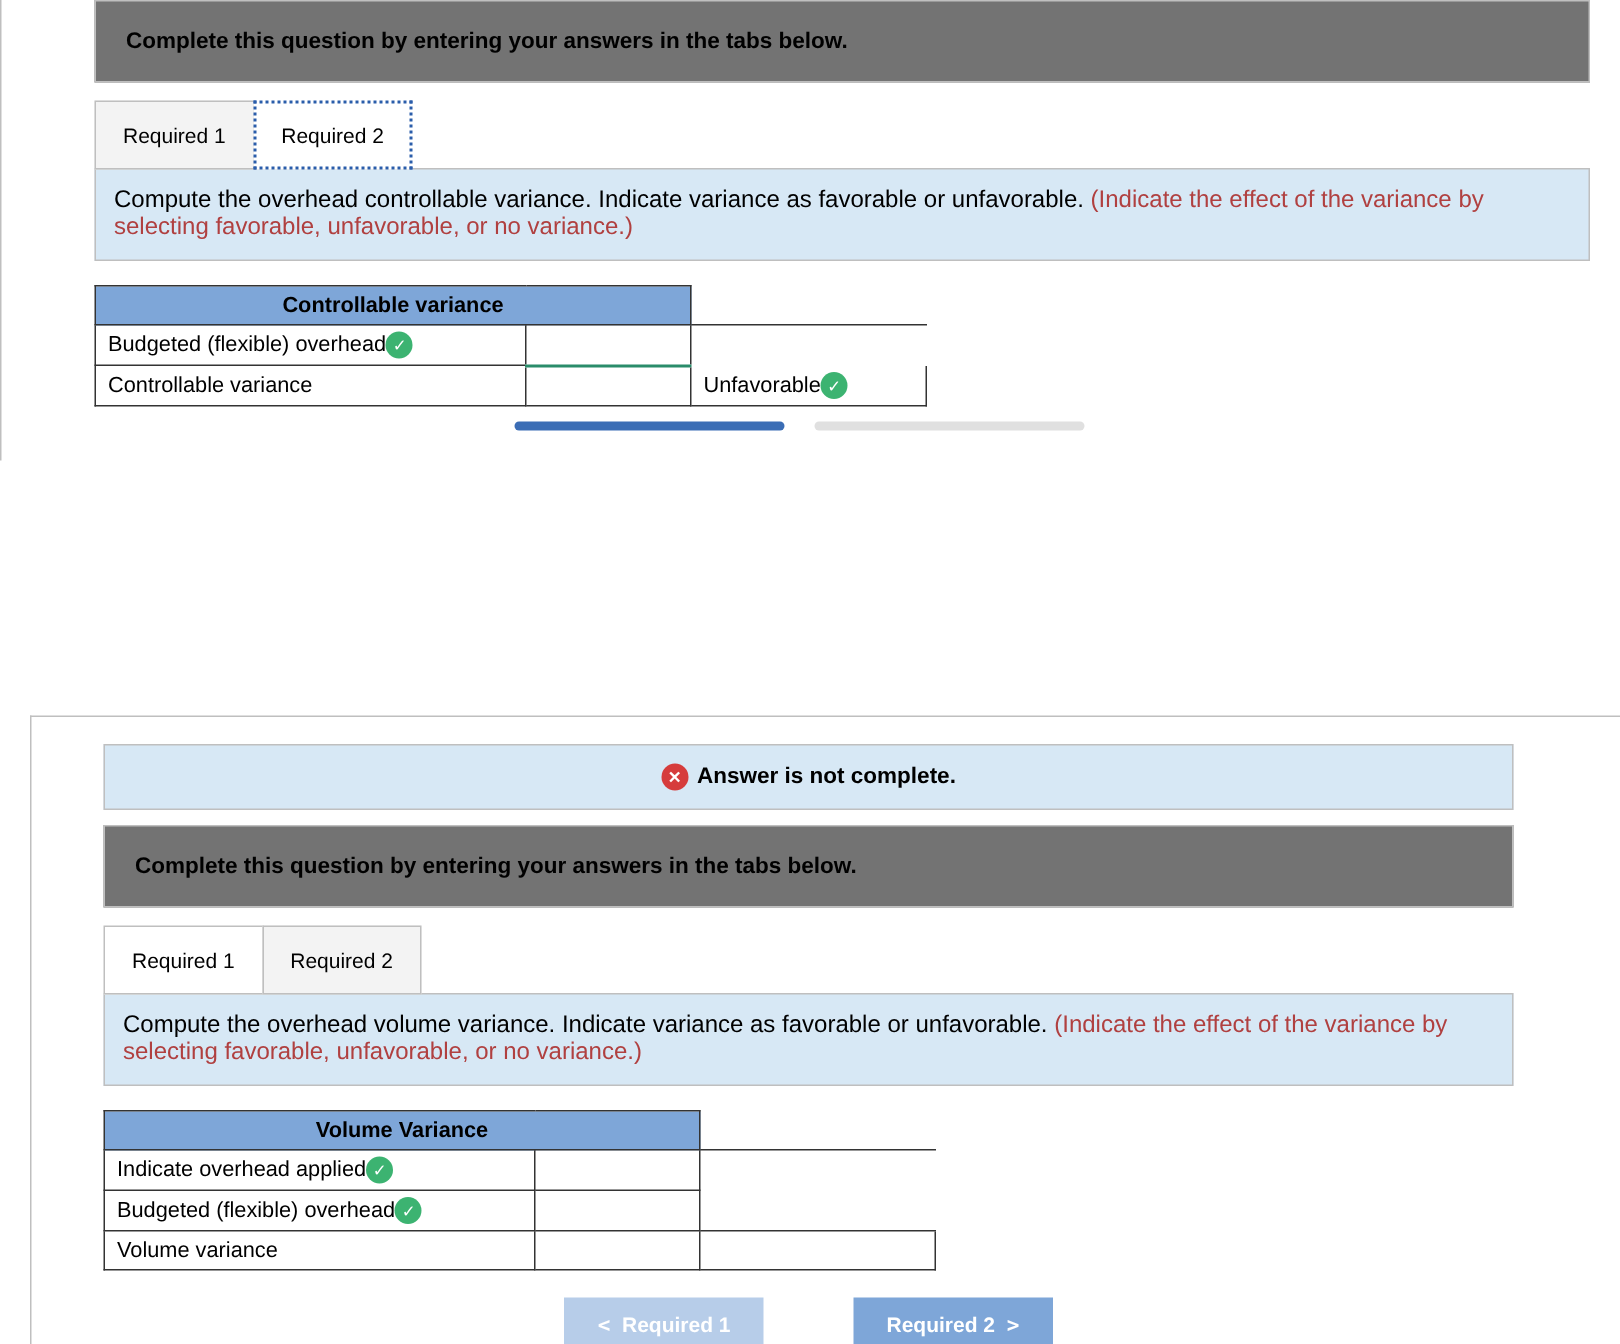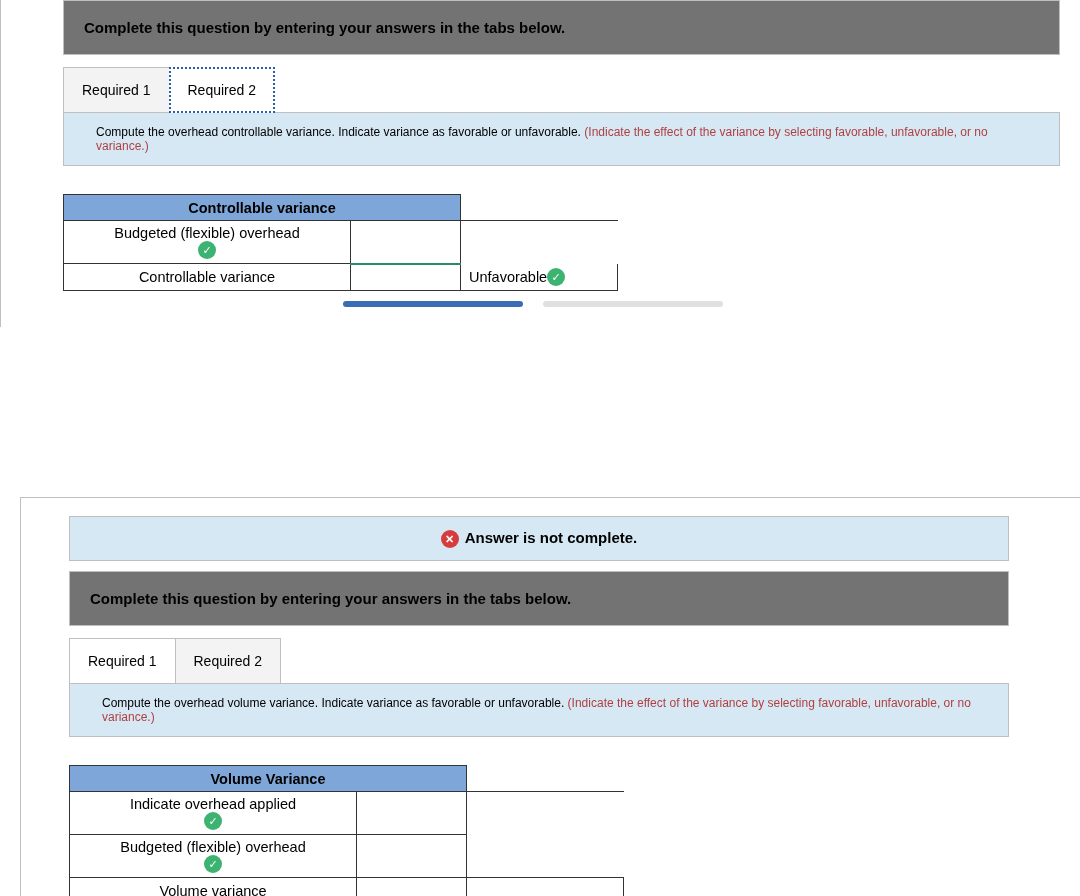--- a/index.html
+++ b/index.html
@@ -51,44 +51,44 @@
   }
   .tab.inactive {
     background: #f3f3f3;
   }
   .tab.dotted {
     border: 2px dotted #2a5daa;
     padding: 13px 17px;
   }
   .prompt {
     background: #d7e8f5;
-    padding: 12px 32px;
-    border: 1px solid #bfbfbf;
-    font-size: 12px;
+    padding: 12px 12px;
+    border: 1px solid #bfbfbf;
+    font-size: 16px;
     margin-top: -1px;
   }
   .red { color: #b04040; }
   table.answer {
     border-collapse: collapse;
-    margin-top: 28px;
+    margin-top: 16px;
   }
   table.answer th, table.answer td {
     border: 1px solid #333;
     padding: 4px 8px;
     font-size: 14.5px;
     text-align: left;
     height: 26px;
   }
   table.answer th.header {
     background: #7ea6d8;
     text-align: center;
     font-weight: bold;
     border: 1px solid #333;
   }
-  .cell-label { width: 270px; display:flex; justify-content:flex-start; align-items:center;flex-direction:column; }
+  .cell-label { width: 270px; display:flex; justify-content:flex-start; align-items:center; }
   .cell-input { width: 110px; background:#fff; }
   .cell-select { width: 140px; display:flex; justify-content:flex-start; align-items:center; }
   .check-icon {
     display: inline-flex;
     width: 18px;
     height: 18px;
     border-radius: 50%;
     background: #3cb371;
     color: #fff;
     font-size: 11px;

